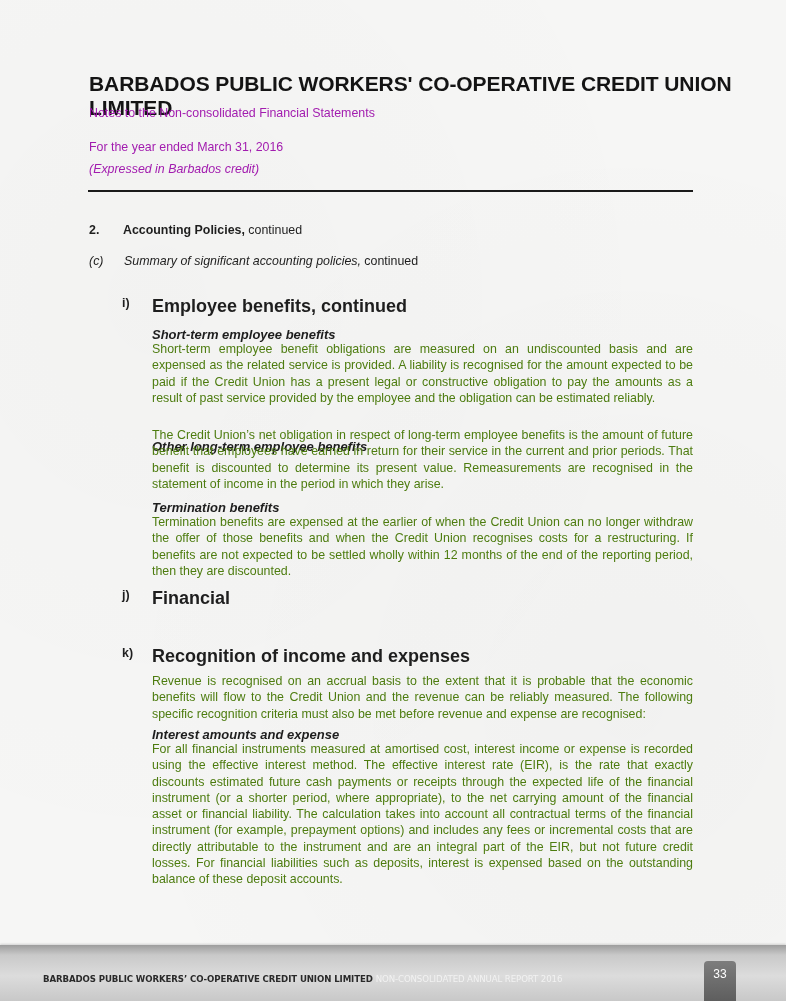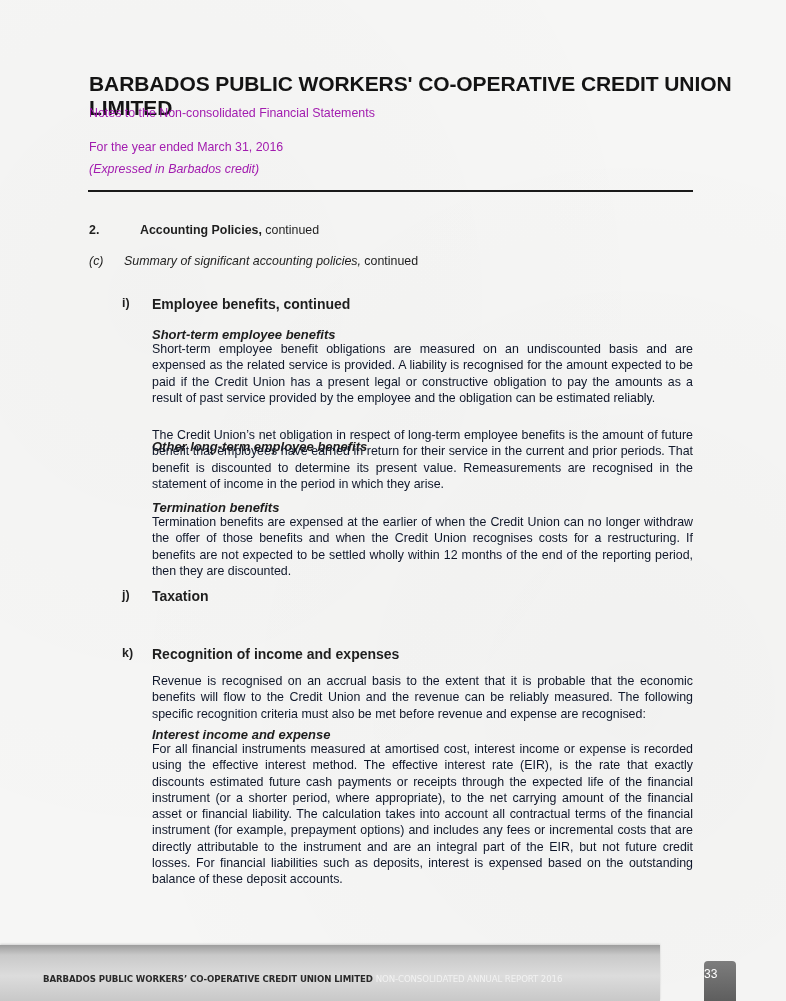--- a/index.html
+++ b/index.html
@@ -21,87 +21,87 @@
     .sub.i { font-style: italic; }
     .rule { position: absolute; left: 88px; top: 190px; width: 605px; height: 2px; background: #1a1a1a; }
 
     .sec { position: absolute; font-size: 12.4px; color: #1e1e1e; }
     .num { position: absolute; left: 89px; font-weight: bold; }
     .numi { position: absolute; left: 89px; font-style: italic; }
     .b { font-weight: bold; }
     .it { font-style: italic; margin-top: 16px; }
 
     .lbl { position: absolute; left: 122px; font-size: 12.4px; font-weight: bold; }
-    .item-title { position: absolute; left: 152px; font-size: 14px; font-weight: bold; }
+    .item-title { position: absolute; left: 152px; font-size: 18px; font-weight: bold; }
     .subhead { position: absolute; left: 152px; font-size: 13px; font-weight: bold; font-style: italic; }
     .para {
       position: absolute; left: 152px; width: 541px;
-      font-size: 12.4px; line-height: 16.3px; text-align: justify; color: #0f172a;
+      font-size: 12.4px; line-height: 16.3px; text-align: justify; color: #4d7c0f;
     }
 
     .footer {
-      position: absolute; left: 0; top: 945px; width: 660px; height: 56px;
+      position: absolute; left: 0; top: 945px; width: 786px; height: 56px;
       background: linear-gradient(to bottom, #9d9d9d 0%, #c9c9c9 18%, #dcdcdc 55%, #c8c8c8 100%);
       box-shadow: 0 -1px 2px rgba(0,0,0,0.15);
     }
     .footer-text {
       position: absolute; left: 43px; top: 29px;
       font-family: "DejaVu Sans", sans-serif; font-size: 8.6px; font-weight: bold;
       letter-spacing: -0.1px; white-space: nowrap;
     }
     .footer-org { color: #2a2a2a; }
     .footer-report { color: #f2f2f2; font-weight: normal; }
     .page-tab {
       position: absolute; left: 704px; top: 961px; width: 32px; height: 40px;
       background: linear-gradient(to bottom, #7d7d7d, #5e5e5e);
       border-radius: 4px 4px 0 0;
-      color: #ffffff; font-size: 12px; font-weight: normal; 
+      color: #ffffff; font-size: 12px; font-weight: normal; text-align: center;
       line-height: 26px;
     }
   </style>
 </head>
 <body>
 
 <div class="page">
 
   <div class="title">BARBADOS PUBLIC WORKERS' CO-OPERATIVE CREDIT UNION LIMITED</div>
   <div class="sub" style="top:106px;">Notes to the Non-consolidated Financial Statements</div>
   <div class="sub" style="top:140px;">For the year ended March 31, 2016</div>
   <div class="sub i" style="top:162px;">(Expressed in Barbados credit)</div>
   <div class="rule"></div>
 
   <div class="sec" style="top:223px; left:0; width:786px;">
     <span class="num">2.</span>
-    <span style="position:absolute; left:140px; white-space:nowrap;"><span class="b">Accounting Policies,</span><span> continued</span></span>
+    <span style="position:absolute; left:123px; white-space:nowrap;"><span class="b">Accounting Policies,</span><span> continued</span></span>
   </div>
   <div class="sec" style="top:254px; left:0; width:786px;">
     <span class="numi">(c)</span>
     <span style="position:absolute; left:124px; white-space:nowrap;"><span class="it">Summary of significant accounting policies,</span><span> continued</span></span>
   </div>
 
   <div class="lbl" style="top:296px;">i)</div>
   <div class="item-title" style="top:296px;">Employee benefits, continued</div>
 
   <div class="subhead" style="top:327px;">Short-term employee benefits</div>
   <div class="para" style="top:341px;">Short-term employee benefit obligations are measured on an undiscounted basis and are expensed as the related service is provided.  A liability is recognised for the amount expected to be paid if the Credit Union has a present legal or constructive obligation to pay the amounts as a result of past service provided by the employee and the obligation can be estimated reliably.</div>
 
   <div class="subhead" style="top:412px;margin-top:27px;">Other long-term employee benefits</div>
   <div class="para" style="top:427px;">The Credit Union’s net obligation in respect of long-term employee benefits is the amount of future benefit that employees have earned in return for their service in the current and prior periods.  That benefit is discounted to determine its present value.  Remeasurements are recognised in the statement of income in the period in which they arise.</div>
 
   <div class="subhead" style="top:500px;">Termination benefits</div>
   <div class="para" style="top:514px;">Termination benefits are expensed at the earlier of when the Credit Union can no longer withdraw the offer of those benefits and when the Credit Union recognises costs for a restructuring.  If benefits are not expected to be settled wholly within 12 months of the end of the reporting period, then they are discounted.</div>
 
   <div class="lbl" style="top:588px;">j)</div>
-  <div class="item-title" style="top:588px;">Taxation</div>
+  <div class="item-title" style="top:588px;">Financial</div>
 
   <div class="lbl" style="top:646px;">k)</div>
   <div class="item-title" style="top:646px;">Recognition of income and expenses</div>
   <div class="para" style="top:673px;">Revenue is recognised on an accrual basis to the extent that it is probable that the economic benefits will flow to the Credit Union and the revenue can be reliably measured. The following specific recognition criteria must also be met before revenue and expense are recognised:</div>
 
-  <div class="subhead" style="top:727px;">Interest income and expense</div>
+  <div class="subhead" style="top:727px;">Interest amounts and expense</div>
   <div class="para" style="top:741px;">For all financial instruments measured at amortised cost, interest income or expense is recorded using the effective interest method.  The effective interest rate (EIR), is the rate that exactly discounts estimated future cash payments or receipts through the expected life of the financial instrument (or a shorter period, where appropriate), to the net carrying amount of the financial asset or financial liability. The calculation takes into account all contractual terms of the financial instrument (for example, prepayment options) and includes any fees or incremental costs that are directly attributable to the instrument and are an integral part of the EIR, but not future credit losses. For financial liabilities such as deposits, interest is expensed based on the outstanding balance of these deposit accounts.</div>
 
   <div class="footer">
     <div class="footer-text">
       <span class="footer-org">BARBADOS PUBLIC WORKERS’ CO-OPERATIVE CREDIT UNION LIMITED</span>
       <span class="footer-report">NON-CONSOLIDATED ANNUAL REPORT 2016</span>
     </div>
   </div>
   <div class="page-tab">33</div>
 

